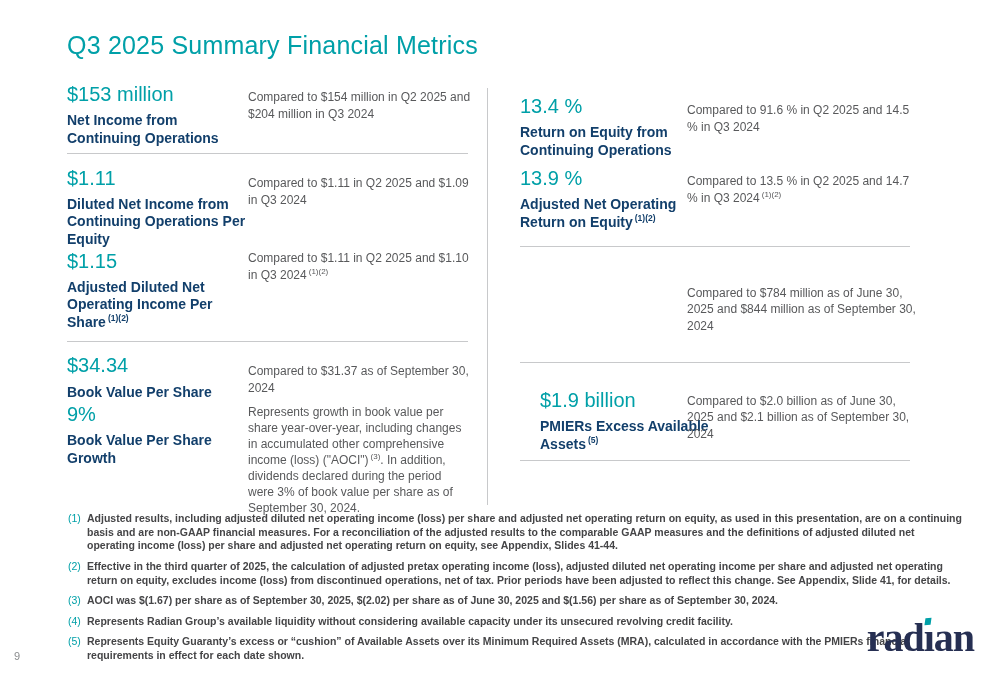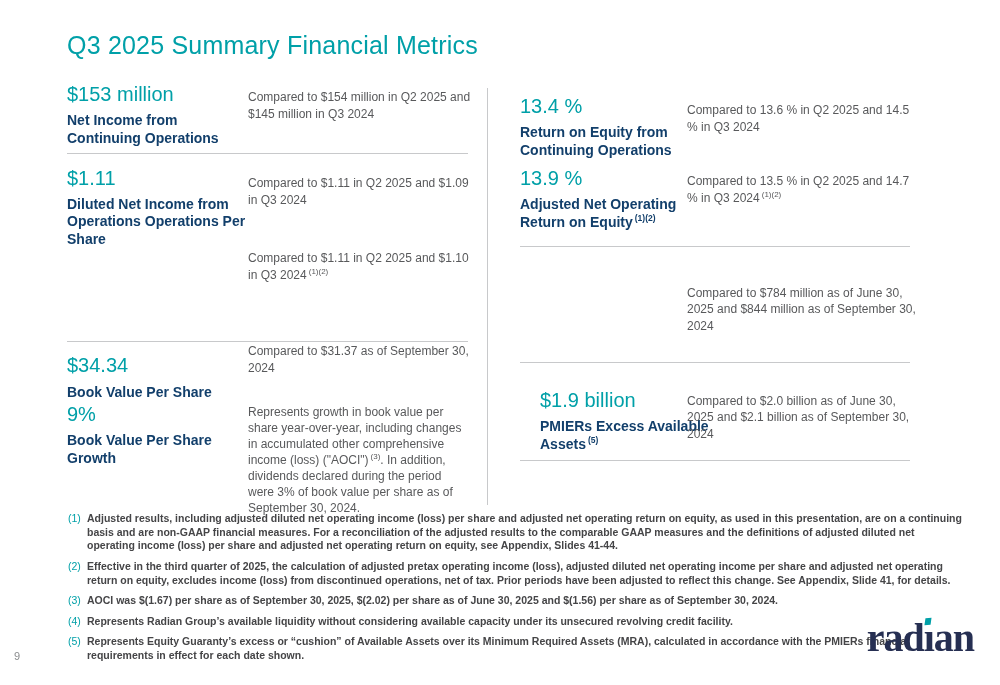--- a/index.html
+++ b/index.html
@@ -71,53 +71,57 @@
 <body>
 
 <div class="slide">
 
   <div class="title">Q3 2025 Summary Financial Metrics</div>
 
   <div class="metric-main" style="left:67px;top:84px;width:175px">
     <div class="metric-value">$153 million</div>
     <div class="metric-label"><span>Net Income from Continuing Operations</span><sup></sup></div>
   </div>
-  <div class="compare" style="left:248px;top:90px;width:225px"><span>Compared to $154 million in Q2 2025 and $145 million in Q3 2024</span><sup></sup></div>
+  <div class="compare" style="left:248px;top:90px;width:225px"><span>Compared to $154 million in Q2 2025 and $204 million in Q3 2024</span><sup></sup></div>
 
   <div class="divider" style="left:67px;top:153px;width:401px"></div>
 
   <div class="metric-main" style="left:67px;top:168px;width:205px">
     <div class="metric-value">$1.11</div>
-    <div class="metric-label"><span>Diluted Net Income from Operations Operations Per Share</span><sup></sup></div>
+    <div class="metric-label"><span>Diluted Net Income from Continuing Operations Per Equity</span><sup></sup></div>
   </div>
   <div class="compare" style="left:248px;top:176px;width:225px"><span>Compared to $1.11 in Q2 2025 and $1.09 in Q3 2024</span><sup></sup></div>
 
+  <div class="metric-main" style="left:67px;top:251px;width:165px">
+    <div class="metric-value">$1.15</div>
+    <div class="metric-label"><span>Adjusted Diluted Net Operating Income Per Share</span><sup>(1)(2)</sup></div>
+  </div>
   <div class="compare" style="left:248px;top:251px;width:225px"><span>Compared to $1.11 in Q2 2025 and $1.10 in Q3 2024</span><sup>(1)(2)</sup></div>
 
   <div class="divider" style="left:67px;top:341px;width:401px"></div>
 
   <div class="metric-main" style="left:67px;top:355px;width:175px">
     <div class="metric-value">$34.34</div>
     <div class="metric-label"><span>Book Value Per Share</span><sup></sup></div>
   </div>
-  <div class="compare" style="left:248px;top:344px;width:232px"><span>Compared to $31.37 as of September 30, 2024</span><sup></sup></div>
+  <div class="compare" style="left:248px;top:364px;width:232px"><span>Compared to $31.37 as of September 30, 2024</span><sup></sup></div>
 
   <div class="metric-main" style="left:67px;top:404px;width:170px">
     <div class="metric-value">9%</div>
     <div class="metric-label"><span>Book Value Per Share Growth</span><sup></sup></div>
   </div>
   <div class="compare" style="left:248px;top:405px;width:222px"><span>Represents growth in book value per share year-over-year, including changes in accumulated other comprehensive income (loss) ("AOCI")</span><sup>(3)</sup><span>. In addition, dividends declared during the period were 3% of book value per share as of September 30, 2024.</span></div>
 
   <div class="vdivider" style="left:487px;top:88px;height:417px"></div>
 
   <div class="metric-main" style="left:520px;top:96px;width:172px">
     <div class="metric-value">13.4 %</div>
     <div class="metric-label"><span>Return on Equity from Continuing Operations</span><sup></sup></div>
   </div>
-  <div class="compare" style="left:687px;top:103px;width:230px"><span>Compared to 13.6 % in Q2 2025 and 14.5 % in Q3 2024</span><sup></sup></div>
+  <div class="compare" style="left:687px;top:103px;width:230px"><span>Compared to 91.6 % in Q2 2025 and 14.5 % in Q3 2024</span><sup></sup></div>
 
   <div class="metric-main" style="left:520px;top:168px;width:182px">
     <div class="metric-value">13.9 %</div>
     <div class="metric-label"><span>Adjusted Net Operating Return on Equity</span><sup>(1)(2)</sup></div>
   </div>
   <div class="compare" style="left:687px;top:174px;width:230px"><span>Compared to 13.5 % in Q2 2025 and 14.7 % in Q3 2024</span><sup>(1)(2)</sup></div>
 
   <div class="divider" style="left:520px;top:246px;width:390px"></div>
 
   <div class="compare" style="left:687px;top:286px;width:232px"><span>Compared to $784 million as of June 30, 2025 and $844 million as of September 30, 2024</span><sup></sup></div>

